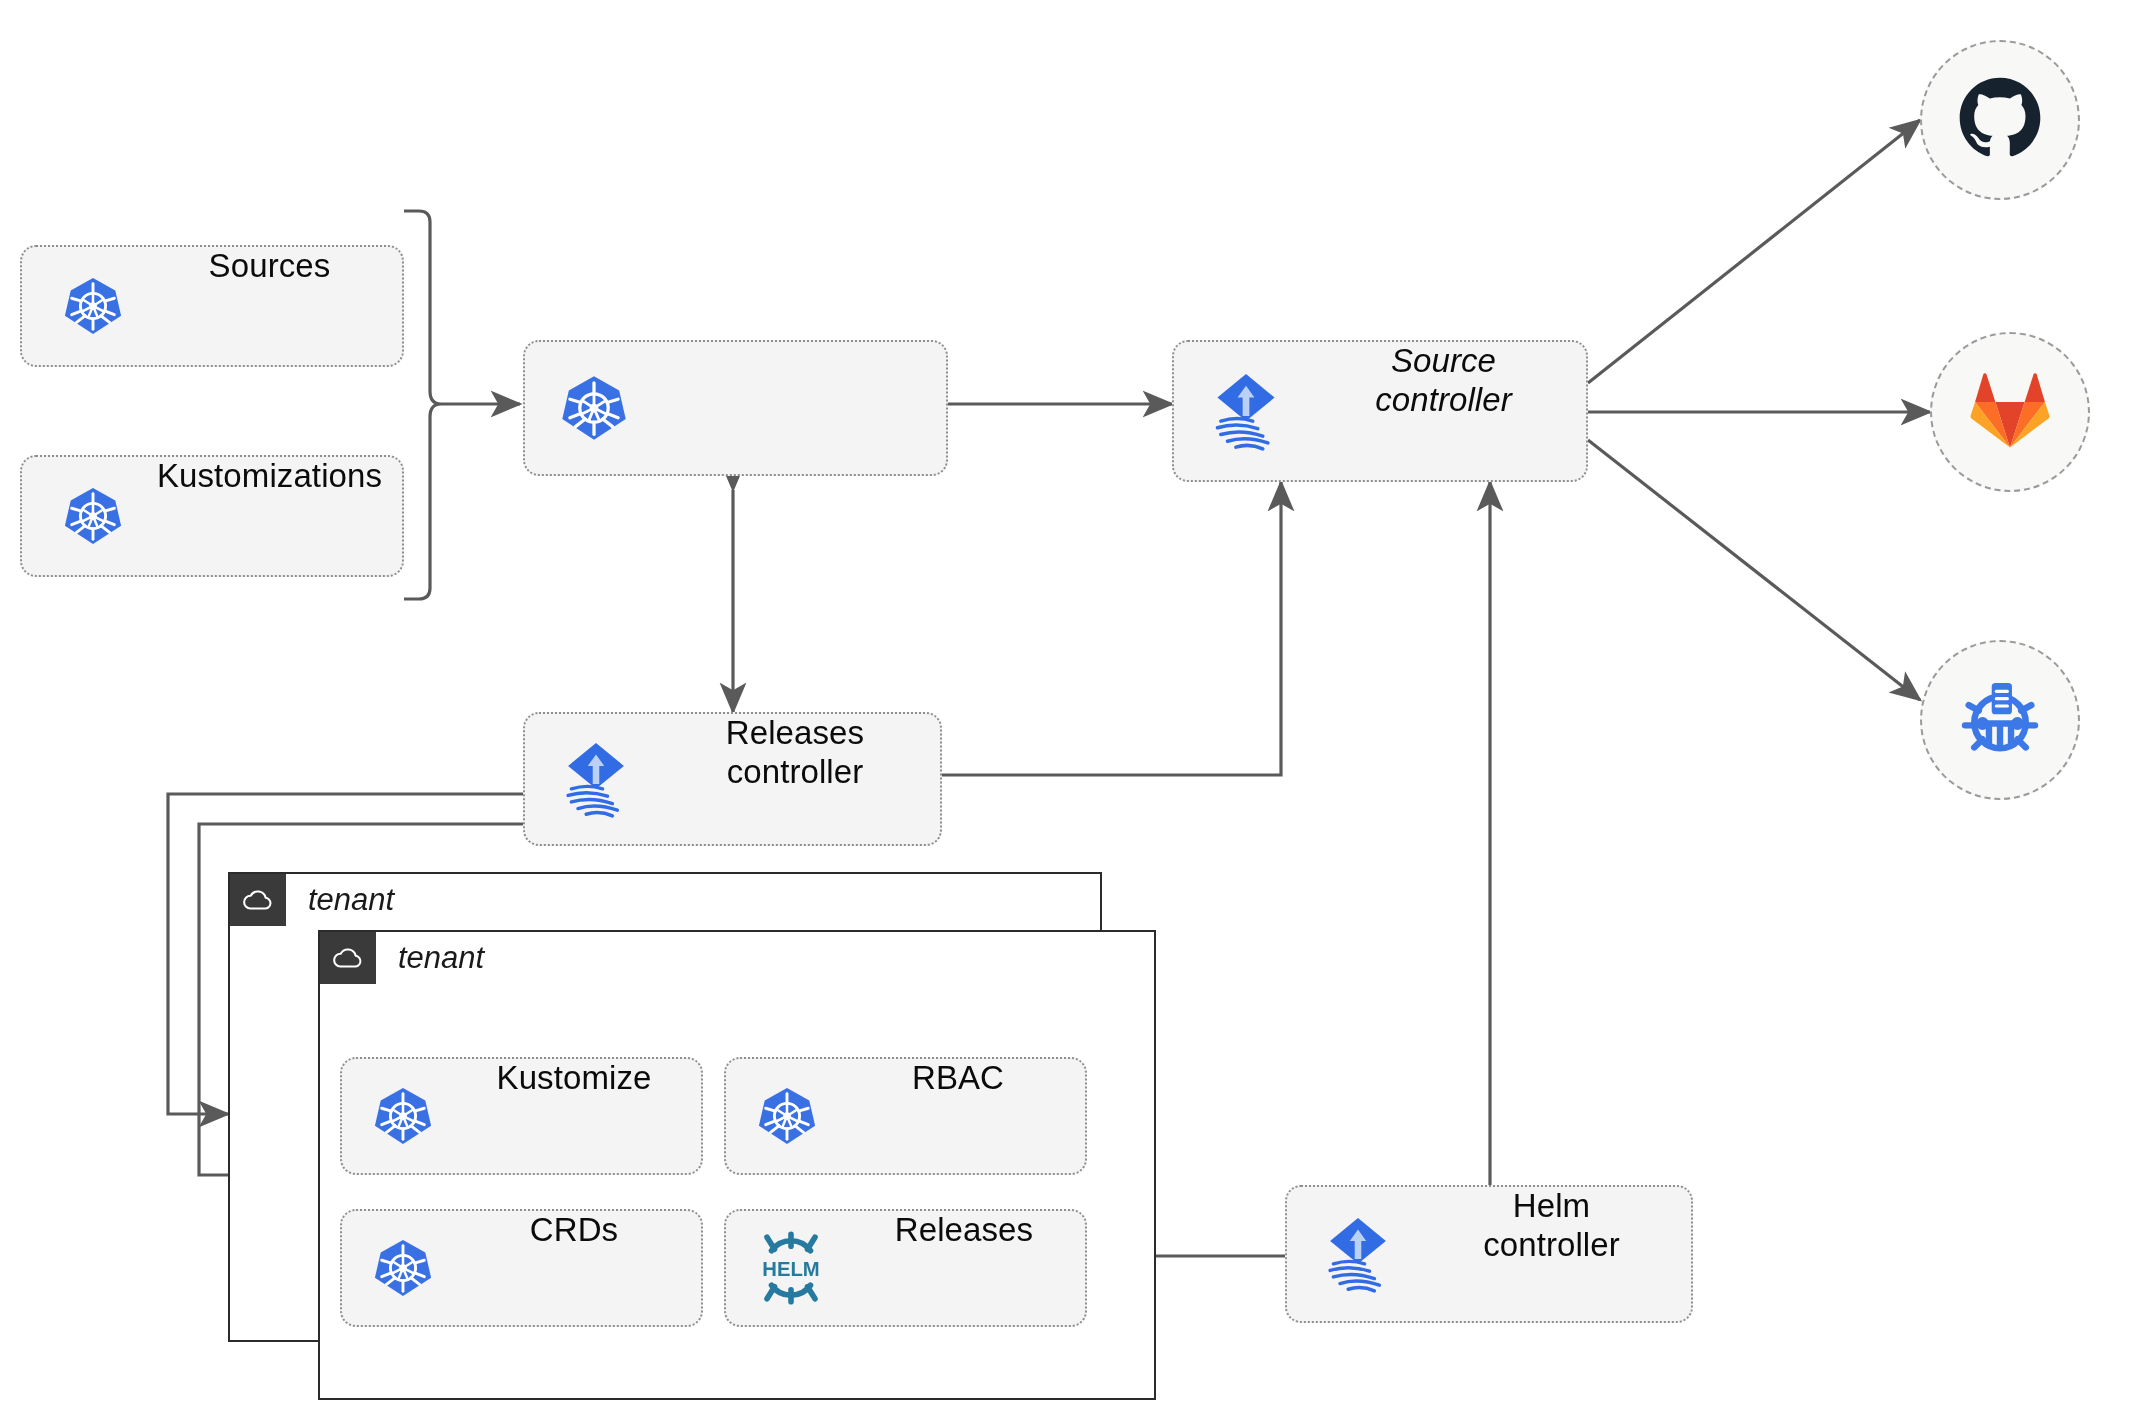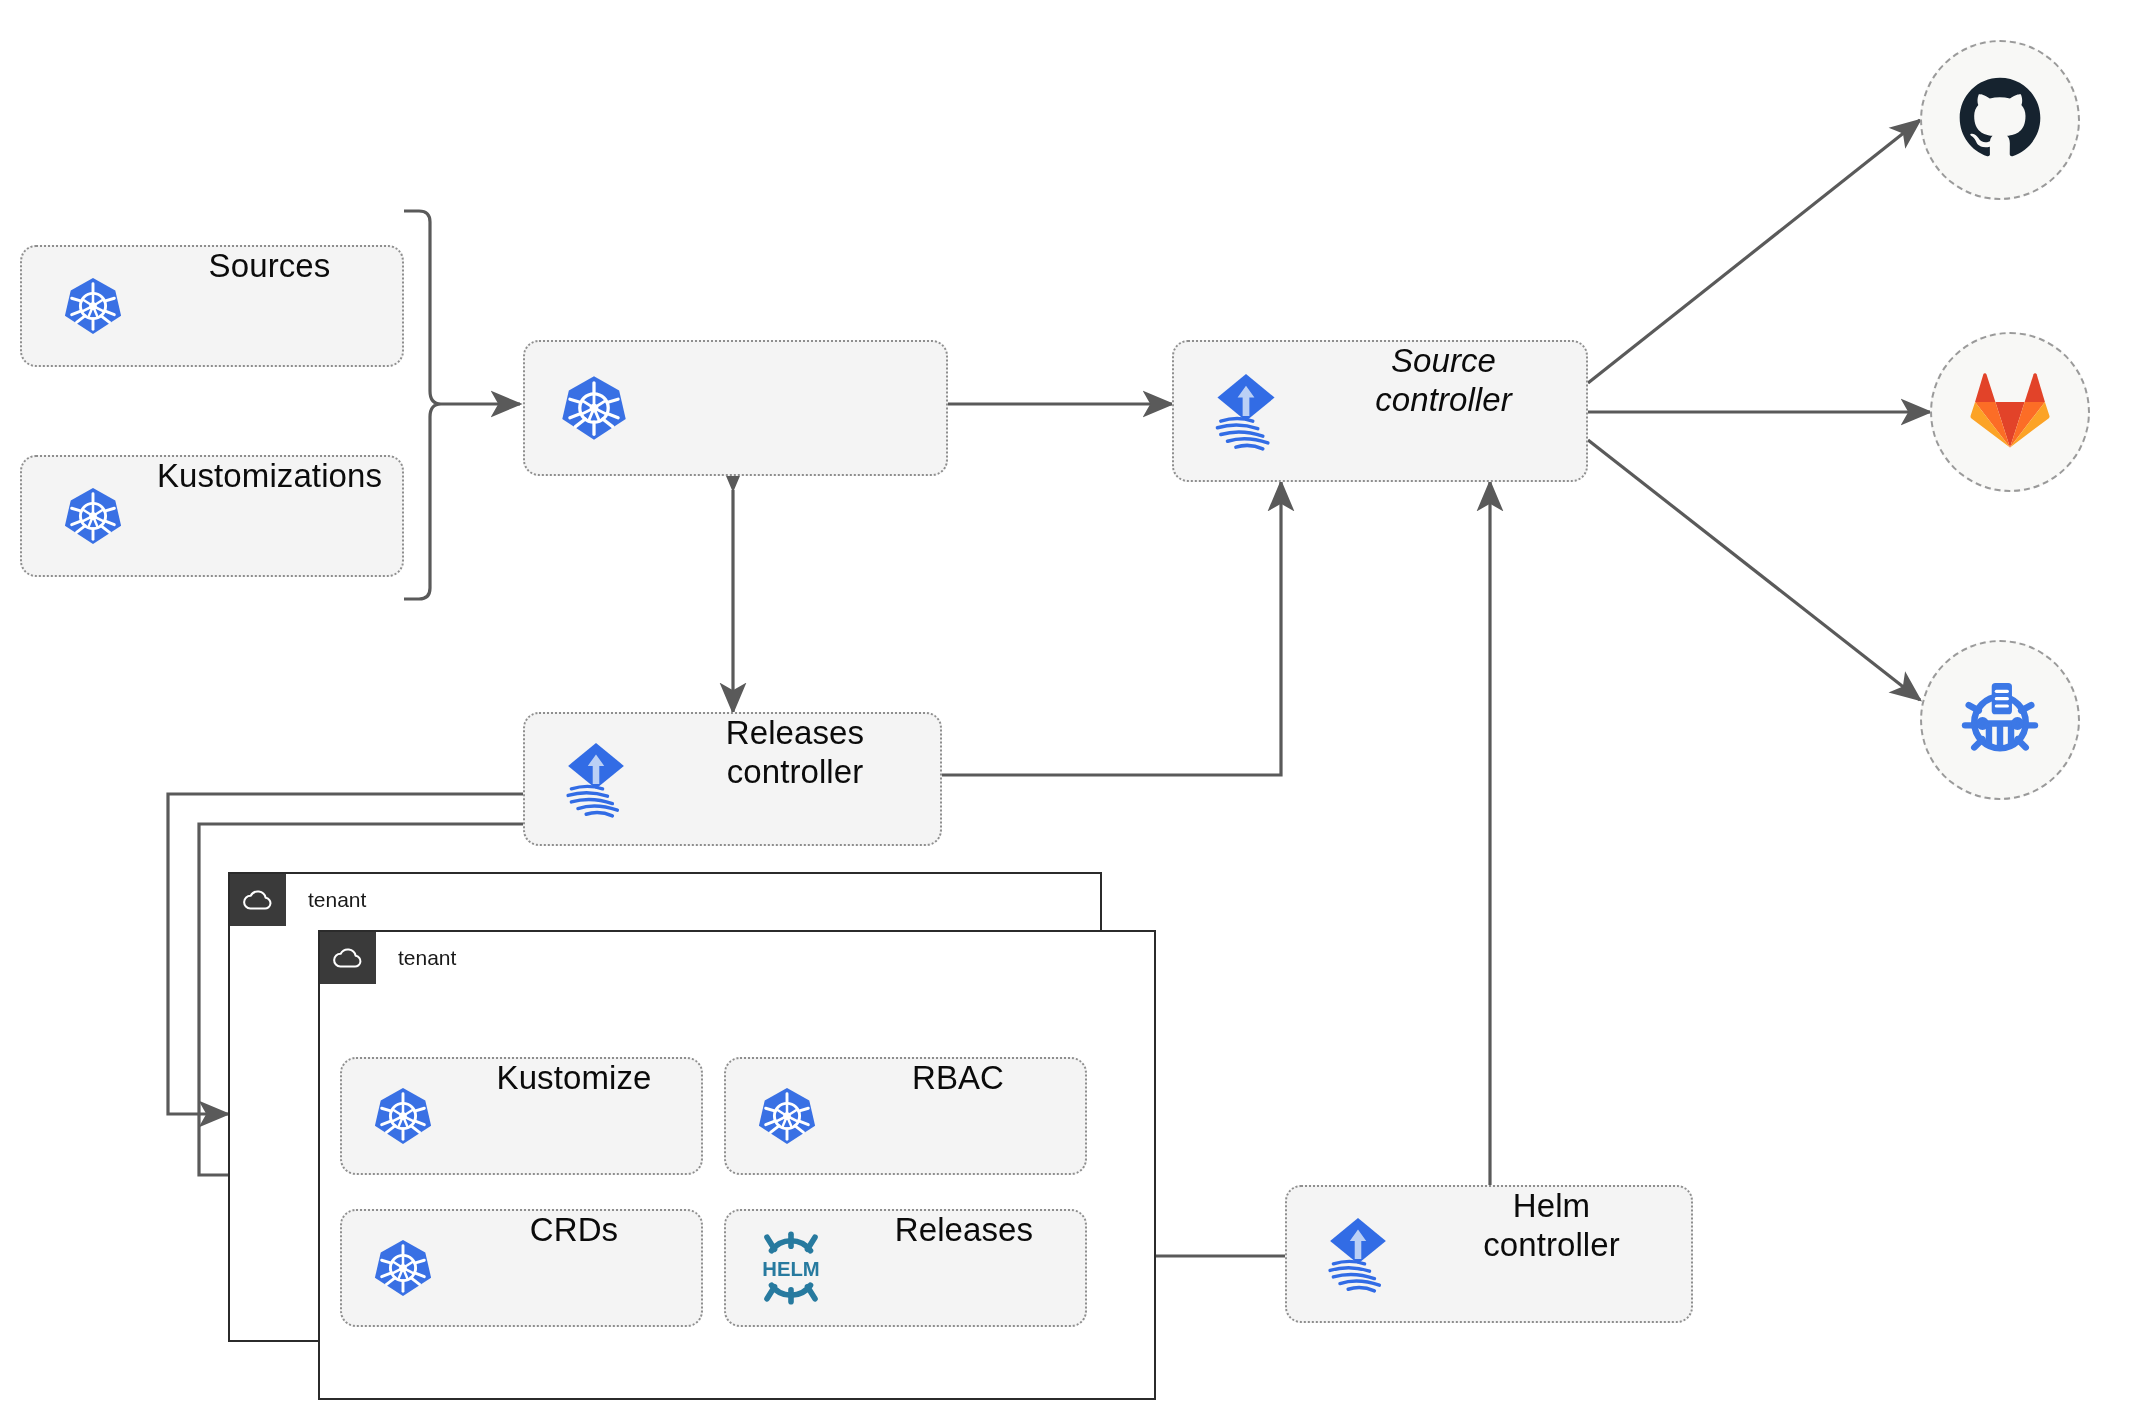--- a/index.html
+++ b/index.html
@@ -35,21 +35,21 @@
   .tenant{
     position:absolute;background:#ffffff;border:2.5px solid #2b2b2b;box-sizing:border-box;
   }
   .tenant .bar{
     position:absolute;top:0;left:0;height:52px;display:flex;align-items:center;
   }
   .tenant .cloudbox{
     width:56px;height:52px;background:#3a3a3a;display:flex;align-items:center;justify-content:center;
   }
   .tenant .tname{
-    font-size:21px;color:#1a1a1a;padding-left:22px;
+    font-size:31px;color:#1a1a1a;padding-left:22px;font-style:italic;
   }
 </style>
 </head>
 <body>
 
 <div id="stage">
 
   <svg id="wires" viewBox="0 0 2144 1407">
     <defs>
       <marker id="ah" markerWidth="12" markerHeight="12" refX="9.2" refY="4.6" orient="auto" markerUnits="strokeWidth">

